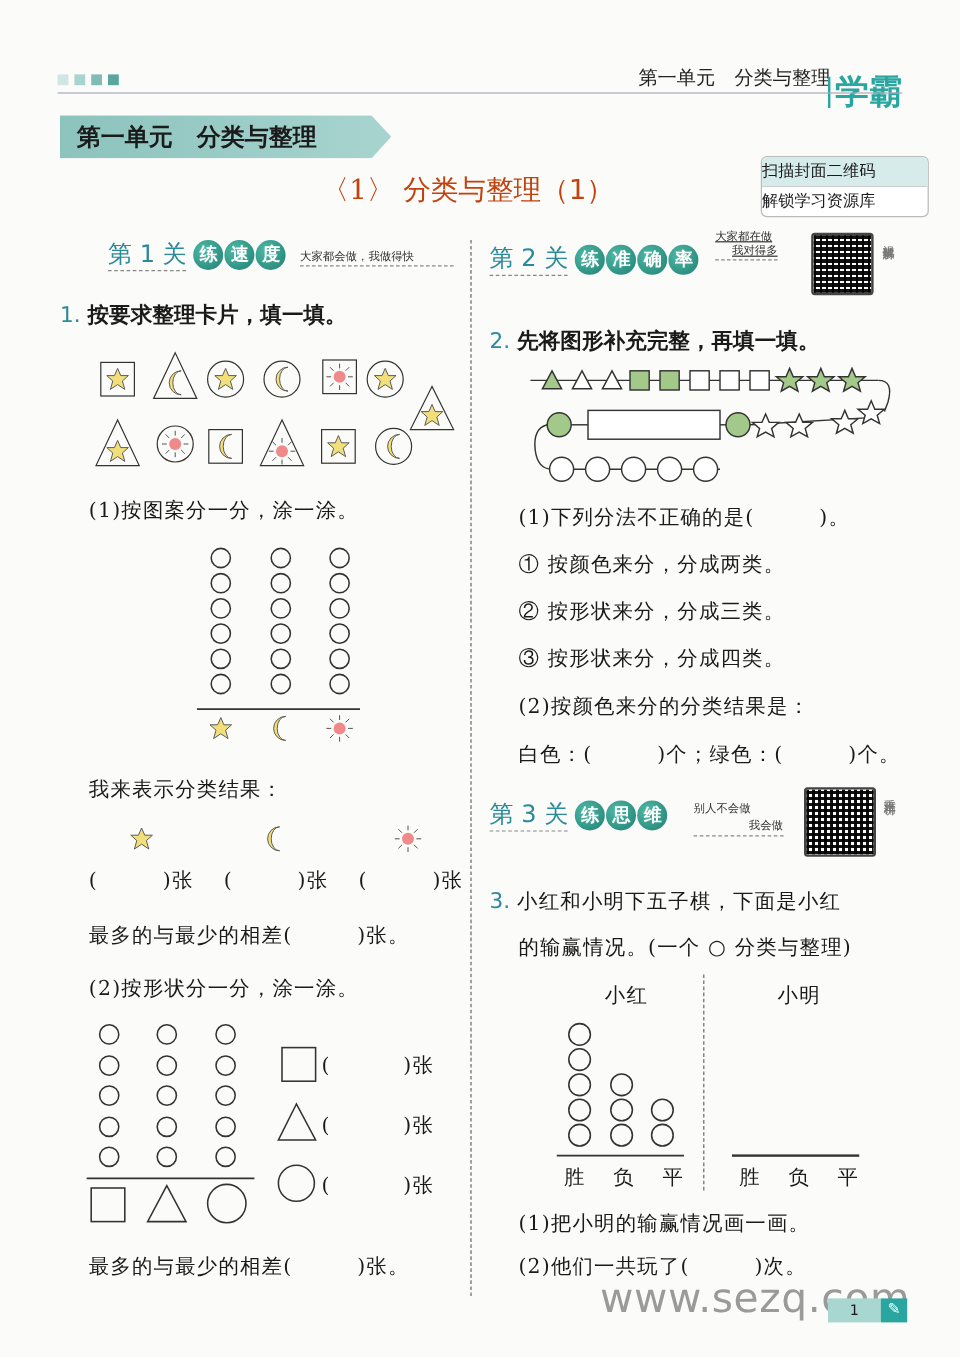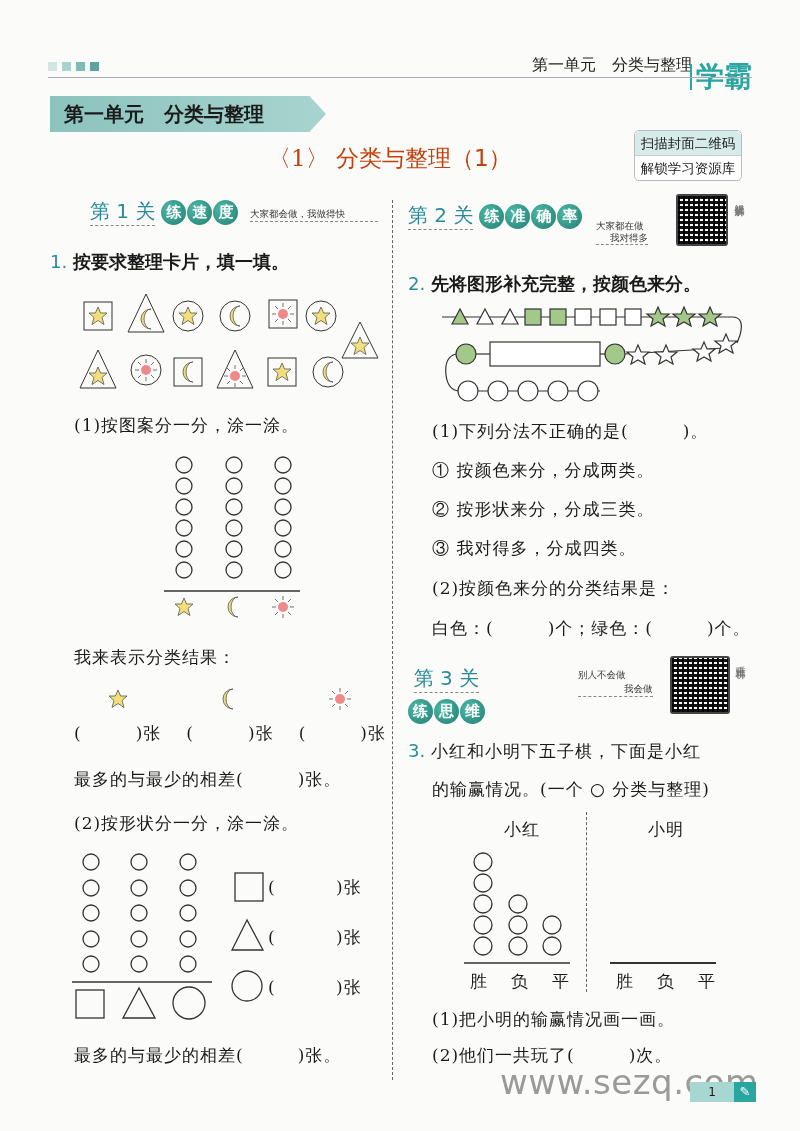--- a/index.html
+++ b/index.html
@@ -16,21 +16,21 @@
   .hdr-line { left: 48px; right: 48px; top: 77px; height: 1px; background: #aab; }
 
   
   .banner { left: 50px; top: 96px; height: 36px; width: 276px; background: linear-gradient(90deg,#8cc3bd,#a8d4cf);
             clip-path: polygon(0 0, 94% 0, 100% 50%, 94% 100%, 0 100%);
             font-size: 20px; font-weight: bold; padding-left: 14px; line-height: 36px; color: #1b1b1b; }
 
   .lesson-title { left: 268px; top: 143px; font-size: 23px; color: #c2410c; }
   .lesson-title .num { font-family: "DejaVu Serif", serif; }
 
-  .scan-box { left: 634px; top: 130px; width: 108px; border: 1px solid #bbb; border-radius: 5px; font-size: 13.5px; text-align: center; line-height: 24px; background: #fff; }
+  .scan-box { left: 634px; top: 130px; width: 140px; border: 1px solid #bbb; border-radius: 5px; font-size: 13.5px; line-height: 24px; background: #fff; }
   .scan-box div:first-child { background: #d5ecea; border-bottom: 1px solid #ccc; border-radius: 5px 5px 0 0; }
 
   
   .sec { font-size: 20px; color: #2a8a9a; display: flex; align-items: center; gap: 6px; }
   .pill { display: inline-flex; gap: 1px; }
   .pill span { width: 25px; height: 25px; border-radius: 50%; background: radial-gradient(circle at 35% 35%, #4fb9a6, #1f7f73); color: #fff; font-size: 15px; text-align: center; line-height: 25px; font-weight: bold; }
   .motto { font-size: 9.5px; color: #333; }
   .dotline { border-bottom: 1px dashed #888; }
   .vdivider { left: 392px; top: 200px; height: 880px; border-left: 1px dashed #666; }
 
@@ -82,21 +82,21 @@
 
 <div class="abs sec sans" style="left:408px; top:202px;align-items:center;">
   <span class="dotline">第 2 关</span>
   <span class="pill">
     <span>练</span>
     <span>准</span>
     <span>确</span>
     <span>率</span>
   </span>
 </div>
-<div class="abs motto sans" style="left:596px; top:220px; line-height:12px;">
+<div class="abs motto sans" style="left:596px; top:192px; line-height:12px;text-decoration:underline;">
   <div>大家都在做</div>
   <div style="padding-left:14px" class="dotline">我对得多</div>
 </div>
 <div class="abs qr" style="left:676px; top:194px;"></div>
 <div class="abs qr-label sans" style="left:732px; top:196px;">视频讲解</div>
 
 <div class="abs q sans" style="left:50px; top:250px;">
   <span class="qn">1.</span>
   <b>按要求整理卡片，填一填。</b>
 </div>
@@ -247,21 +247,21 @@
   </g>
   <line x1="0" y1="132" x2="140" y2="132" stroke="#333" stroke-width="1.5"></line>
 </svg>
 <div class="abs line-text" style="left:268px; top:876px;">(　　　 )<span>张</span></div>
 <div class="abs line-text" style="left:268px; top:926px;">(　　　 )<span>张</span></div>
 <div class="abs line-text" style="left:268px; top:976px;">(　　　 )<span>张</span></div>
 <div class="abs line-text" style="left:74px; top:1044px;">最多的与最少的相差(　　　)张。</div>
 
 <div class="abs q sans" style="left:408px; top:272px;">
   <span class="qn">2.</span>
-  <b>先将图形补充完整，按颜色来分。</b>
+  <b>先将图形补充完整，再填一填。</b>
 </div>
 <svg class="abs" style="left:440px; top:305px;" width="330" height="100">
   <g stroke="#333" stroke-width="1.2">
     <line x1="2" y1="12" x2="292" y2="12"></line>
     <path d="M292,12 Q305,12 300,30 L297,38" fill="none"></path>
     <polygon points="20,4 12,19 28,19" fill="#a3c98a"></polygon>
     <polygon points="45,4 37,19 53,19" fill="#fff"></polygon>
     <polygon points="70,4 62,19 78,19" fill="#fff"></polygon>
     <rect x="85" y="4" width="16" height="16" fill="#a3c98a"></rect>
     <rect x="110" y="4" width="16" height="16" fill="#a3c98a"></rect>
@@ -286,25 +286,25 @@
     <circle cx="28" cy="86" r="10" fill="#fff"></circle>
     <circle cx="58" cy="86" r="10" fill="#fff"></circle>
     <circle cx="88" cy="86" r="10" fill="#fff"></circle>
     <circle cx="118" cy="86" r="10" fill="#fff"></circle>
     <circle cx="148" cy="86" r="10" fill="#fff"></circle>
   </g>
 </svg>
 <div class="abs line-text" style="left:432px; top:420px;">(1)下列分法不正确的是(　　　)。</div>
 <div class="abs line-text" style="left:432px; top:459px;">① 按颜色来分，分成两类。</div>
 <div class="abs line-text" style="left:432px; top:498px;">② 按形状来分，分成三类。</div>
-<div class="abs line-text" style="left:432px; top:537px;">③ 我对得多，分成四类。</div>
+<div class="abs line-text" style="left:432px; top:537px;">③ 按形状来分，分成四类。</div>
 <div class="abs line-text" style="left:432px; top:577px;">(2)按颜色来分的分类结果是：</div>
 <div class="abs line-text" style="left:432px; top:617px;">白色：(　　　)个；绿色：(　　　)个。</div>
 
-<div class="abs sec sans" style="left:408px; top:665px;flex-direction:column;">
+<div class="abs sec sans" style="left:408px; top:665px;">
   <span class="dotline">第 3 关</span>
   <span class="pill">
     <span>练</span>
     <span>思</span>
     <span>维</span>
   </span>
 </div>
 <div class="abs motto sans" style="left:578px; top:668px; line-height:14px;">
   <div>别人不会做</div>
   <div style="padding-left:46px" class="dotline">我会做</div>

